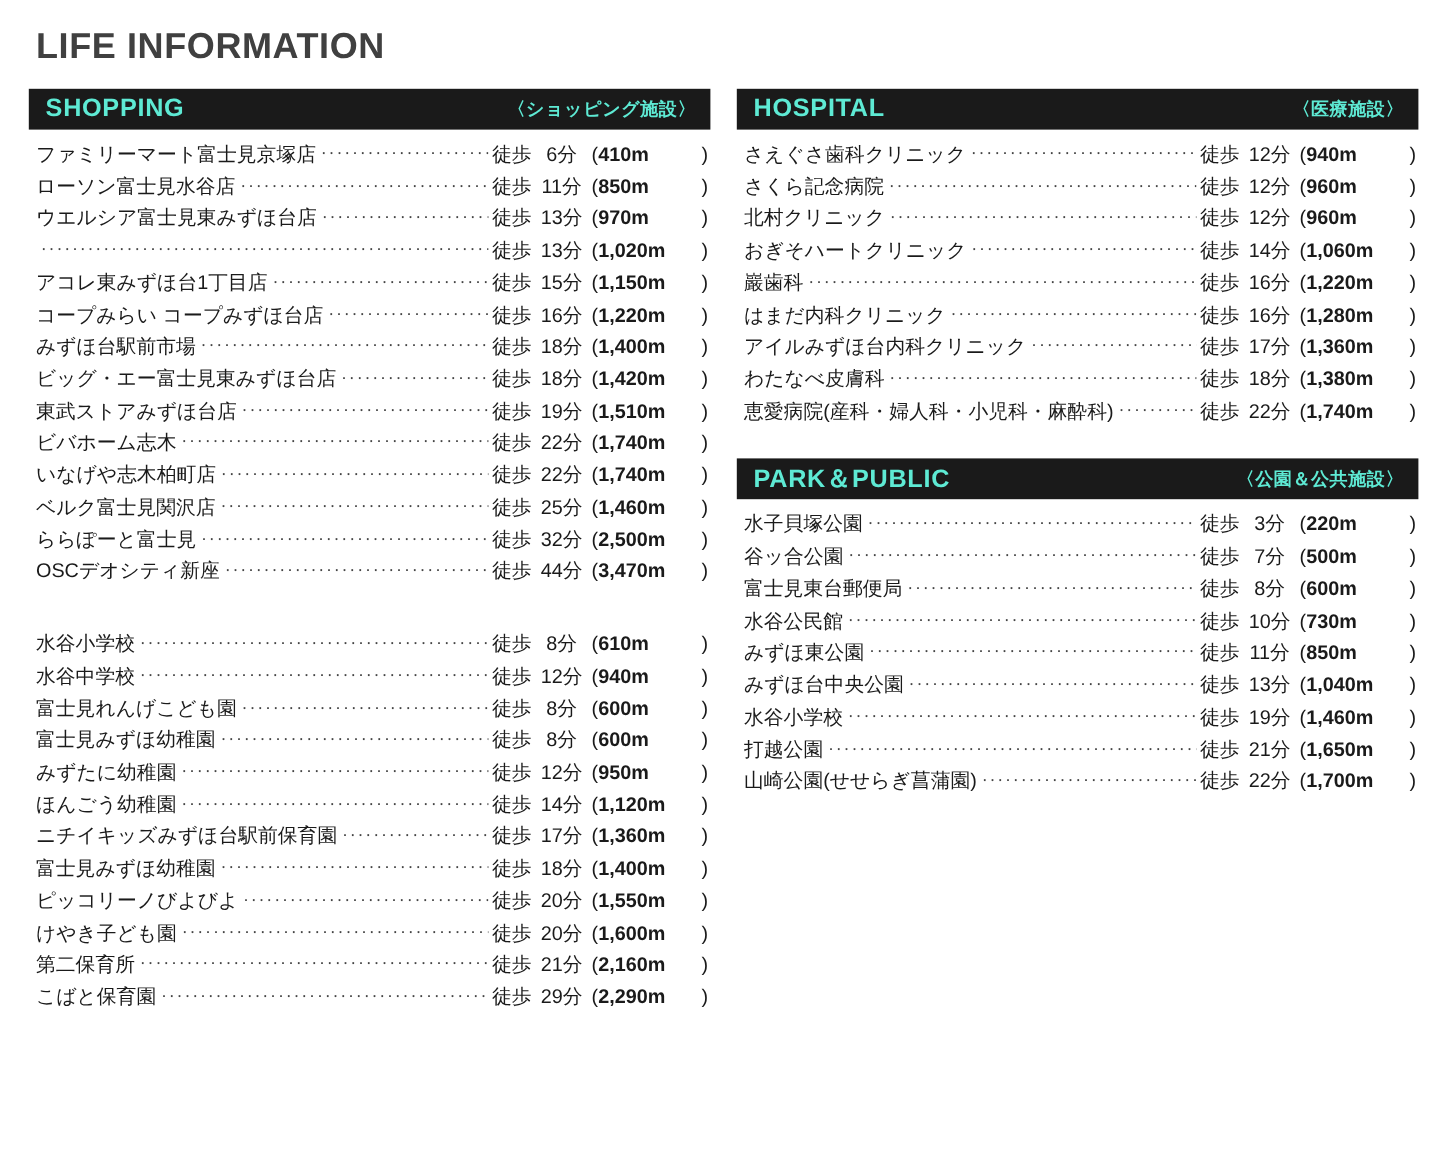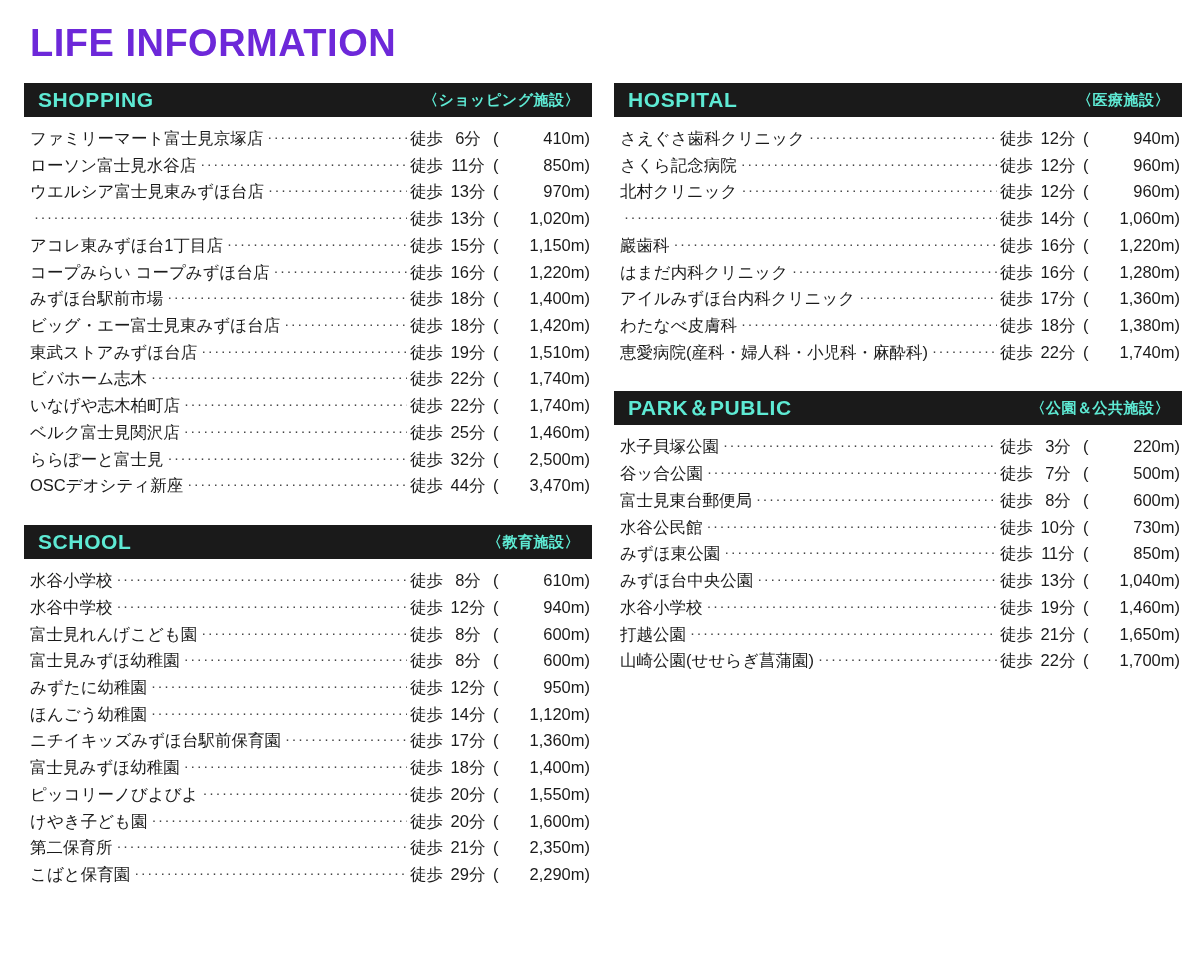--- a/index.html
+++ b/index.html
@@ -16,24 +16,24 @@
     overflow: hidden;
   }
   .page {
     position: relative;
     width: 1200px;
     height: 962px;
     box-sizing: border-box;
     padding: 18px 24px 0 24px;
   }
   .page-title {
-    font-size: 38px;
+    font-size: 30px;
     font-weight: 700;
     letter-spacing: 0.5px;
-    color: #6d28d9;
+    color: #404040;
     margin: 4px 0 18px 6px;
     font-family: "Liberation Sans", "DejaVu Sans", sans-serif;
   }
   .columns {
     display: flex;
     flex-direction: row;
     gap: 22px;
   }
   .col {
     width: 568px;
@@ -88,22 +88,23 @@
   .row .mode {
     flex: 0 0 auto;
     padding-right: 2px;
   }
   .row .time {
     flex: 0 0 46px;
     text-align: center;
   }
   .row .dist {
     flex: 0 0 86px;
-    text-align: right;
+    text-align: left;
     font-variant-numeric: tabular-nums;
+    font-weight: bold;
   }
   .row .paren-l { flex: 0 0 auto; padding-left: 2px;}
   .row .paren-r { flex: 0 0 auto; }
 </style>
 </head>
 <body>
 
 <div class="page">
   <div class="page-title">LIFE INFORMATION</div>
   <div class="columns">
@@ -235,24 +236,20 @@
               <span class="dots">················································································</span>
               <span class="mode">徒歩</span>
               <span class="time">44分</span>
               <span class="paren-l">(</span>
               <span class="dist">3,470m</span>
               <span class="paren-r">)</span>
             </div>
           </div>
         </div>
         <div class="section">
-          <div class="section-header">
-            <span class="en">SCHOOL</span>
-            <span class="ja">〈教育施設〉</span>
-          </div>
           <div class="rows">
             <div class="row">
               <span class="name">水谷小学校</span>
               <span class="dots">················································································</span>
               <span class="mode">徒歩</span>
               <span class="time">8分</span>
               <span class="paren-l">(</span>
               <span class="dist">610m</span>
               <span class="paren-r">)</span>
             </div>
@@ -336,21 +333,21 @@
               <span class="paren-l">(</span>
               <span class="dist">1,600m</span>
               <span class="paren-r">)</span>
             </div>
             <div class="row">
               <span class="name">第二保育所</span>
               <span class="dots">················································································</span>
               <span class="mode">徒歩</span>
               <span class="time">21分</span>
               <span class="paren-l">(</span>
-              <span class="dist">2,350m</span>
+              <span class="dist">2,160m</span>
               <span class="paren-r">)</span>
             </div>
             <div class="row">
               <span class="name">こばと保育園</span>
               <span class="dots">················································································</span>
               <span class="mode">徒歩</span>
               <span class="time">29分</span>
               <span class="paren-l">(</span>
               <span class="dist">2,290m</span>
               <span class="paren-r">)</span>
@@ -386,20 +383,21 @@
             <div class="row">
               <span class="name">北村クリニック</span>
               <span class="dots">················································································</span>
               <span class="mode">徒歩</span>
               <span class="time">12分</span>
               <span class="paren-l">(</span>
               <span class="dist">960m</span>
               <span class="paren-r">)</span>
             </div>
             <div class="row">
+              <span class="name">おぎそハートクリニック</span>
               <span class="dots">················································································</span>
               <span class="mode">徒歩</span>
               <span class="time">14分</span>
               <span class="paren-l">(</span>
               <span class="dist">1,060m</span>
               <span class="paren-r">)</span>
             </div>
             <div class="row">
               <span class="name">巖歯科</span>
               <span class="dots">················································································</span>

